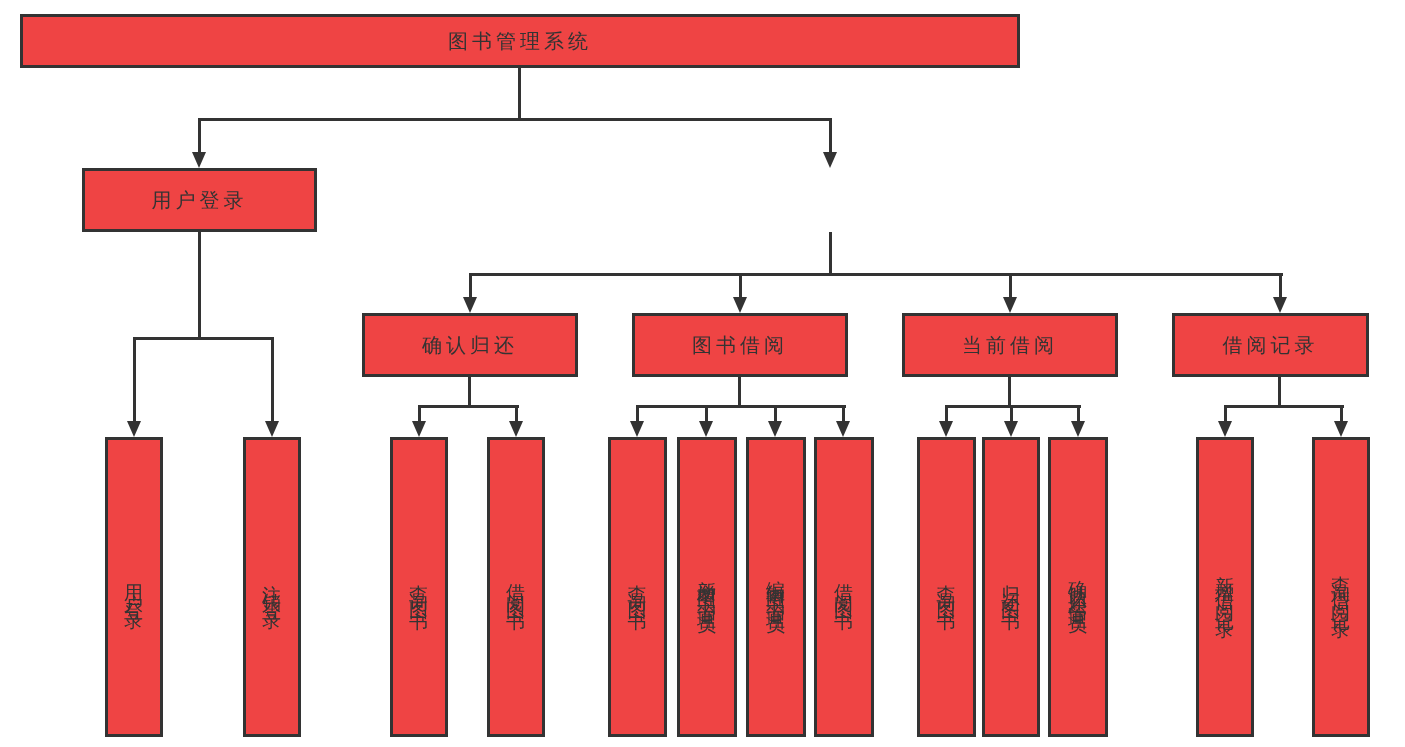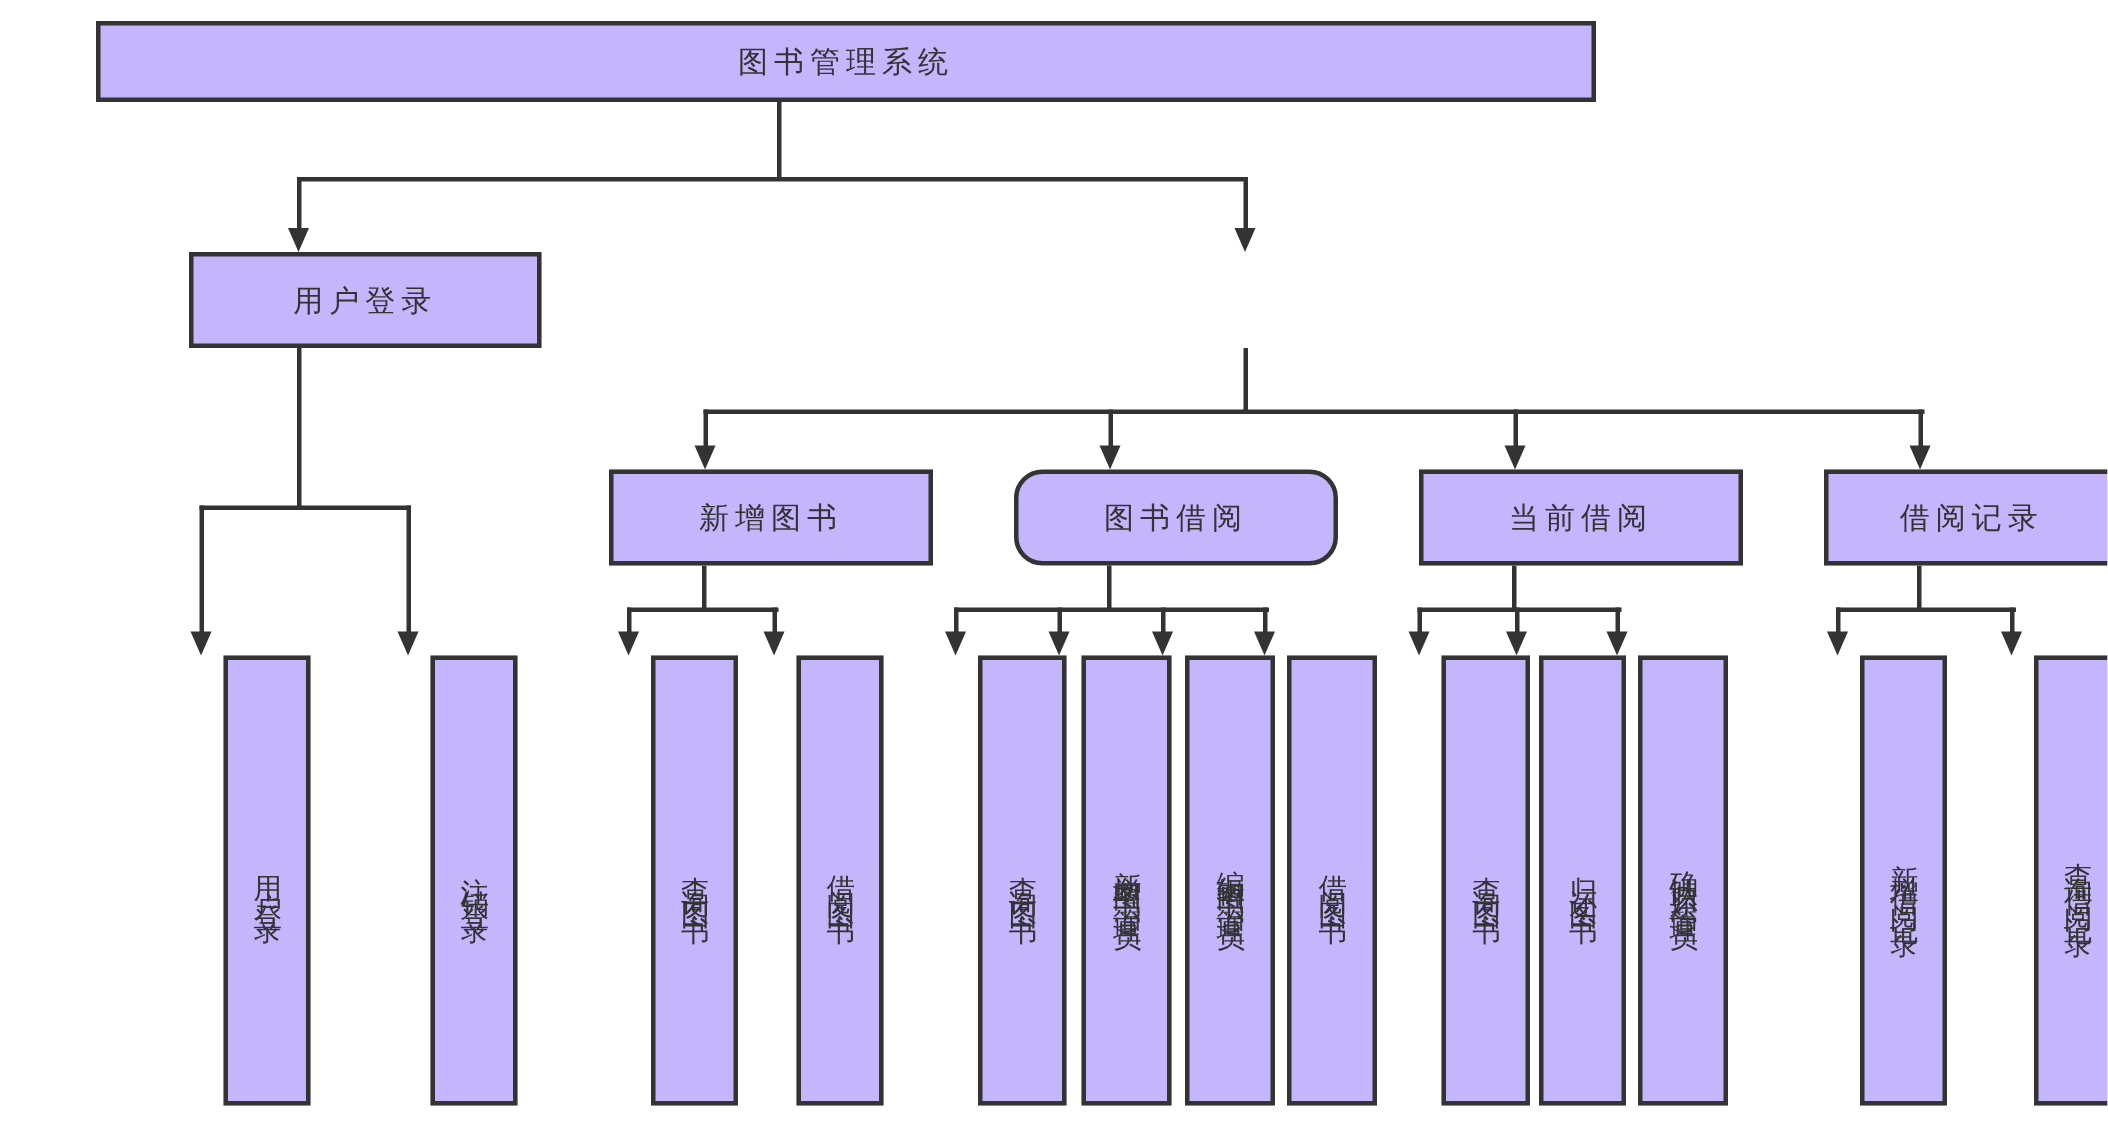--- a/index.html
+++ b/index.html
@@ -8,28 +8,27 @@
     width: 1405px;
     height: 747px;
     background: #ffffff;
     font-family: "Liberation Sans", "DejaVu Sans", sans-serif;
     color: #333333;
     overflow: hidden;
   }
   
   .node {
     position: absolute;
-    background: #c4b5fd;
+    background: #ef4444;
     border: 3px solid #333333;
     box-sizing: border-box;
     display: flex;
     align-items: center;
     justify-content: center;
     z-index: 2;
-    margin-left: 44px;
   }
   .node.h-label { font-size: 20px; letter-spacing: 4px; white-space: nowrap; }
   .node.v-label span {
     writing-mode: vertical-rl;
     text-orientation: mixed;
     font-size: 19px;
     letter-spacing: 9px;
     line-height: 1;
     white-space: nowrap;
   }
@@ -92,23 +91,23 @@
   <div class="v-line" style="left:469px; top:273px; height:26px;"></div>
   <div class="arr" style="left:463px; top:297px;"></div>
   <div class="v-line" style="left:739px; top:273px; height:26px;"></div>
   <div class="arr" style="left:733px; top:297px;"></div>
   <div class="v-line" style="left:1009px; top:273px; height:26px;"></div>
   <div class="arr" style="left:1003px; top:297px;"></div>
   <div class="v-line" style="left:1279px; top:273px; height:26px;"></div>
   <div class="arr" style="left:1273px; top:297px;"></div>
 
   <div class="node h-label" style="left:362px; top:313px; width:216px; height:64px;">
-    <span>新增图书</span>
+    <span>确认归还</span>
   </div>
-  <div class="node h-label" style="left:632px; top:313px; width:216px; height:64px;border-radius:19px;">
+  <div class="node h-label" style="left:632px; top:313px; width:216px; height:64px;">
     <span>图书借阅</span>
   </div>
   <div class="node h-label" style="left:902px; top:313px; width:216px; height:64px;">
     <span>当前借阅</span>
   </div>
   <div class="node h-label" style="left:1172px; top:313px; width:197px; height:64px;">
     <span>借阅记录</span>
   </div>
 
   <div class="v-line" style="left:468px; top:377px; height:31px;"></div>

